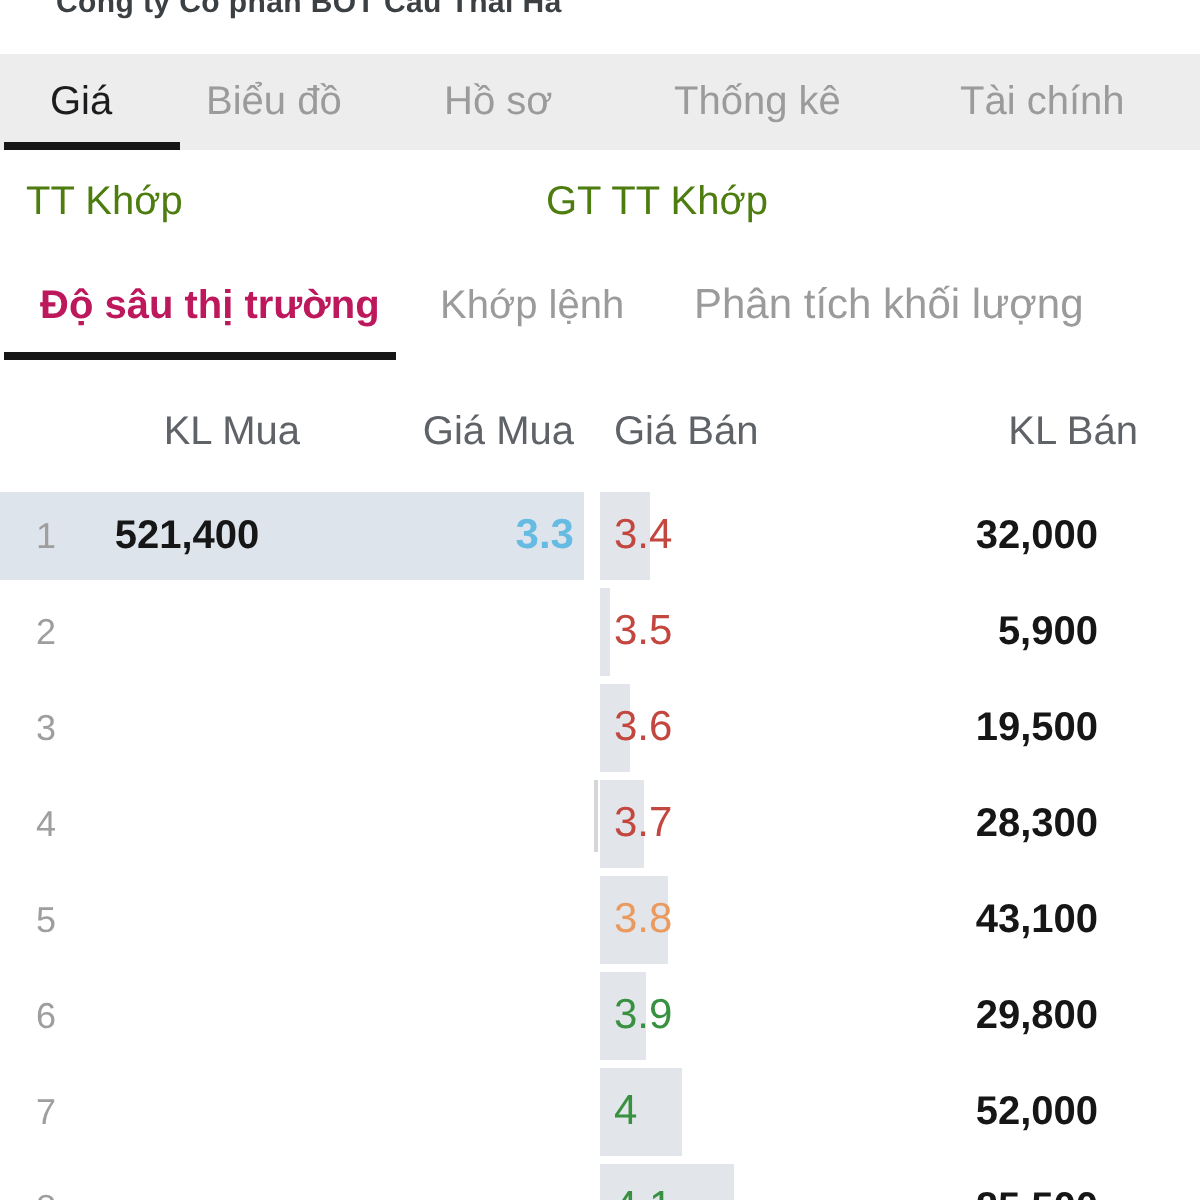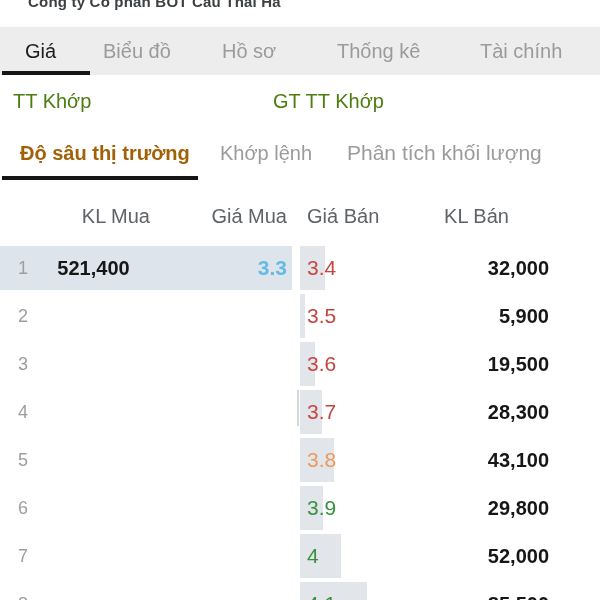--- a/index.html
+++ b/index.html
@@ -20,30 +20,30 @@
   .tab-underline { position:absolute; left:2px; bottom:0; width:88px; height:4px; background:#161616; }
 
   
   .inforow { position:absolute; left:0; top:75px; width:600px; height:53px; background:#fff; }
   .info-label { position:absolute; top:0; height:53px; line-height:53px; font-size:20px; color:#4d7c0f; white-space:nowrap; }
 
   
   .subtabs { position:absolute; left:0; top:128px; width:600px; height:54px; background:#fff; overflow:hidden; }
   .subtab { position:absolute; top:0; height:54px; line-height:50px; font-size:20px; color:#9b9b9b;
             white-space:nowrap; cursor:pointer; }
-  .subtab.active { color:#a16207; font-weight:700; }
+  .subtab.active { color:#be185d; font-weight:700; }
   .subtab-underline { position:absolute; left:2px; bottom:2px; width:196px; height:4px; background:#161616; }
 
   
   .thead { position:absolute; left:0; top:192px; width:544px; height:48px; background:#fff; }
   .th { position:absolute; top:0; height:48px; line-height:48px; font-size:20px; color:#5f6368; white-space:nowrap; }
   .th-klmua { left:0; width:150px; text-align:right; }
   .th-giamua { left:180px; width:107px; text-align:right; }
   .th-giaban { left:307px; }
-  .th-klban { left:412px; width:129px; text-align:center; }
+  .th-klban { left:440px; width:129px; text-align:right; }
   .col-divider { position:absolute; left:297px; top:198px; width:2px; height:36px; background:#d6d6d6; }
 
   
   .rows { position:absolute; left:0; top:244px; width:600px; height:400px; }
   .row { position:relative; width:600px; height:48px; }
   .band { position:absolute; top:2px; height:44px; }
   .band.buy { left:0; background:#dde4ec; }
   .band.sell { left:300px; background:#e2e5e9; }
   .cell { position:absolute; top:0; height:48px; line-height:48px; white-space:nowrap; }
   .idx { left:18px; font-size:18px; color:#9e9e9e; }

